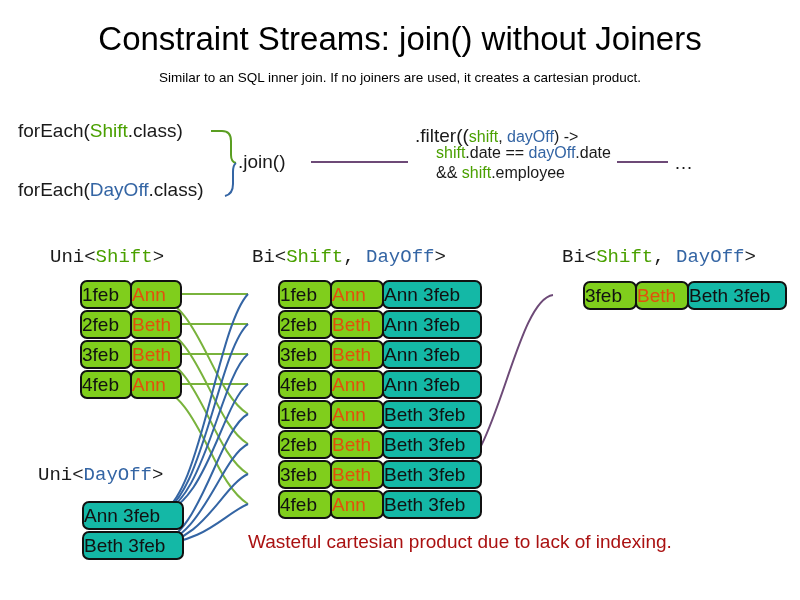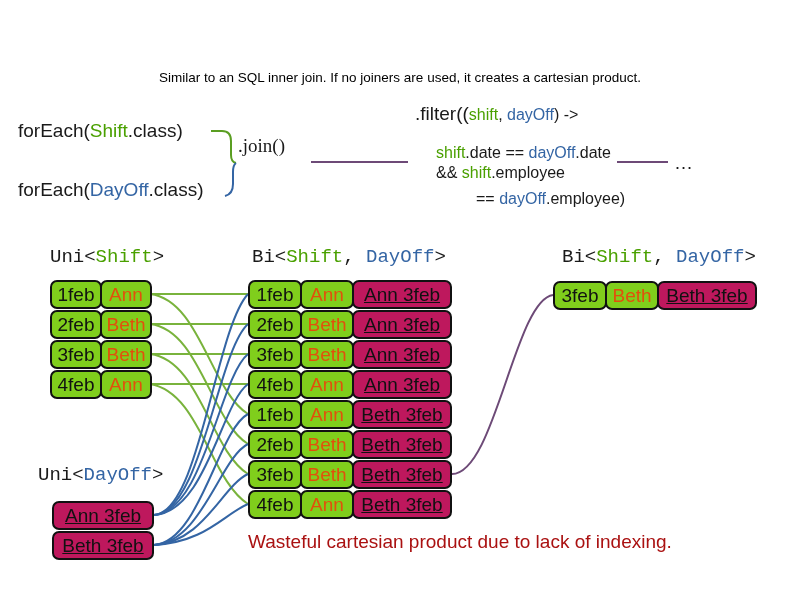--- a/index.html
+++ b/index.html
@@ -48,23 +48,23 @@
   .code-small {
     font-size: 16px;
     color: #1a1a1a;
     white-space: nowrap;
   }
   .shift   { color: #4aa000; }
   .dayoff  { color: #3465a4; }
 
   #foreach-shift  { left: 18px;  top: 120px; }
   #foreach-dayoff { left: 18px;  top: 179px; }
-  #join-label     { left: 238px; top: 135px; font-family: Liberation Serif, serif; }
-
-  #filter-line1 { left: 415px; top: 103px; text-align: right; }
+  #join-label     { left: 238px; top: 151px; }
+
+  #filter-line1 { left: 415px; top: 125px; text-align: right; }
   #filter-line2 { left: 436px; top: 144px; }
   #filter-line3 { left: 436px; top: 164px; }
   #filter-line4 { left: 476px; top: 190px; }
   #ellipsis {
     left: 674px; top: 152px;
     font-size: 19px; color: #1a1a1a;
     letter-spacing: 1px;
   }
 
   
@@ -80,28 +80,28 @@
   #hdr-uni-dayoff { left: 38px;  top: 464px; }
 
   
   .cell {
     position: absolute;
     box-sizing: border-box;
     border: 2px solid #111111;
     border-radius: 7px;
     font-size: 19px;
     line-height: 25px;
-    text-align: center;
     height: 29px;
     color: #111111;
     white-space: nowrap;
     overflow: hidden;
+    margin-left: 30px;
   }
   .cell.green  { background: #80ce1c; }
-  .cell.blue   { background: #be185d; text-decoration: underline; }
+  .cell.blue   { background: #14b8a6; }
   .cell.name   { color: #e2500c; }
 
   
   .warn {
     font-size: 19px;
     color: #aa1111;
     white-space: nowrap;
   }
   #warn1 { left: 248px; top: 531px; }
   #warn2 { left: 248px; top: 556px; }
@@ -136,35 +136,35 @@
 
       <path d="M154,545 C200,542 218,430 248,414" stroke="#3465a4"></path>
       <path d="M154,545 C202,542 220,458 248,444" stroke="#3465a4"></path>
       <path d="M154,545 C204,542 222,486 248,474" stroke="#3465a4"></path>
       <path d="M154,545 C206,542 224,514 248,504" stroke="#3465a4"></path>
 
       <path d="M452,474 C495,474 515,300 553,295" stroke="#6d4a77"></path>
     </g>
   </svg>
 
+  <div class="abs" id="title">Constraint Streams: join() without Joiners</div>
   <div class="abs" id="subtitle">Similar to an SQL inner join. If no joiners are used, it creates a cartesian product.</div>
 
   <div class="abs code" id="foreach-shift"><span>forEach(</span><span class="shift">Shift</span><span>.class)</span></div>
 
   <div class="abs code" id="foreach-dayoff"><span>forEach(</span><span class="dayoff">DayOff</span><span>.class)</span></div>
 
   <div class="abs code" id="join-label">.join()</div>
 
   <div class="abs code" id="filter-line1"><span>.filter((</span><span class="shift code-small">shift</span><span class="code-small">, </span><span class="dayoff code-small">dayOff</span><span class="code-small">) -&gt;</span></div>
 
   <div class="abs code-small" id="filter-line2"><span class="shift">shift</span><span>.date == </span><span class="dayoff">dayOff</span><span>.date</span></div>
 
   <div class="abs code-small" id="filter-line3"><span>&amp;&amp; </span><span class="shift">shift</span><span>.employee</span></div>
 
-  <div class="abs code-small" id="filter-line4"><span>== </span><span class="dayoff">dayOff</span><span>.employee)</span></div>
 
   <div class="abs" id="ellipsis">…</div>
 
   <div class="abs stream-header" id="hdr-uni-shift"><span>Uni&lt;</span><span class="shift">Shift</span><span>&gt;</span></div>
 
   <div class="abs stream-header" id="hdr-bi-left"><span>Bi&lt;</span><span class="shift">Shift</span><span>, </span><span class="dayoff">DayOff</span><span>&gt;</span></div>
 
   <div class="abs stream-header" id="hdr-bi-right"><span>Bi&lt;</span><span class="shift">Shift</span><span>, </span><span class="dayoff">DayOff</span><span>&gt;</span></div>
 
   <div class="abs stream-header" id="hdr-uni-dayoff"><span>Uni&lt;</span><span class="dayoff">DayOff</span><span>&gt;</span></div>

